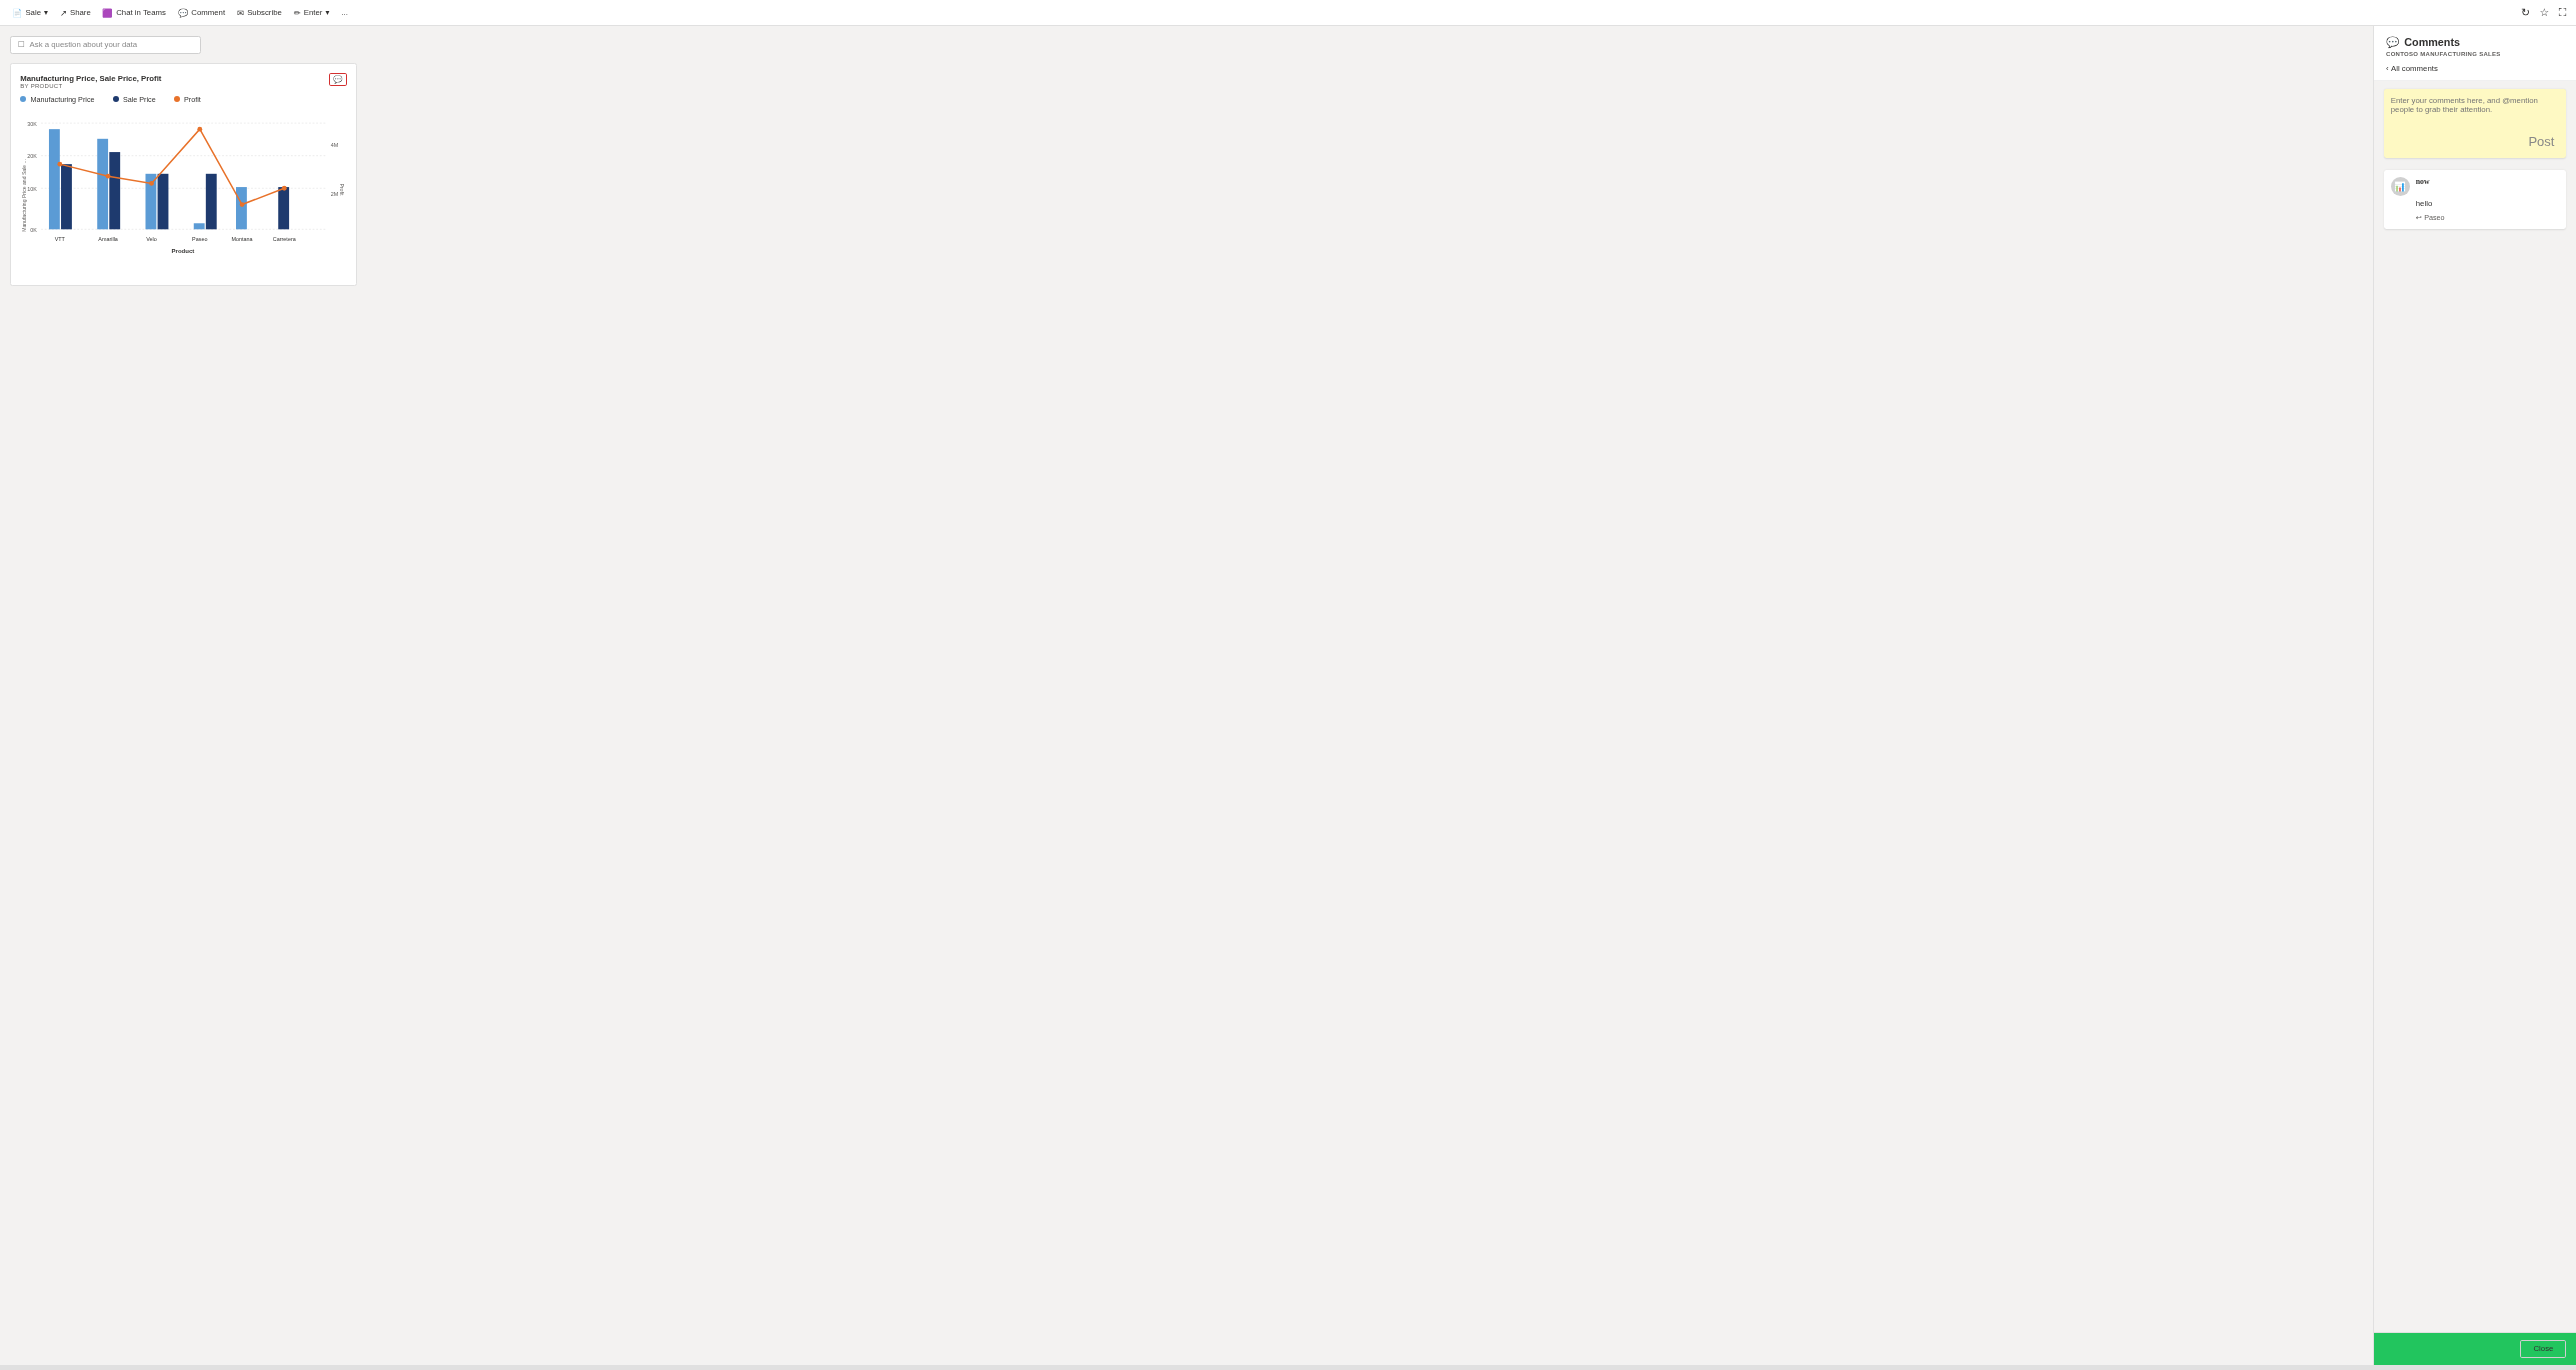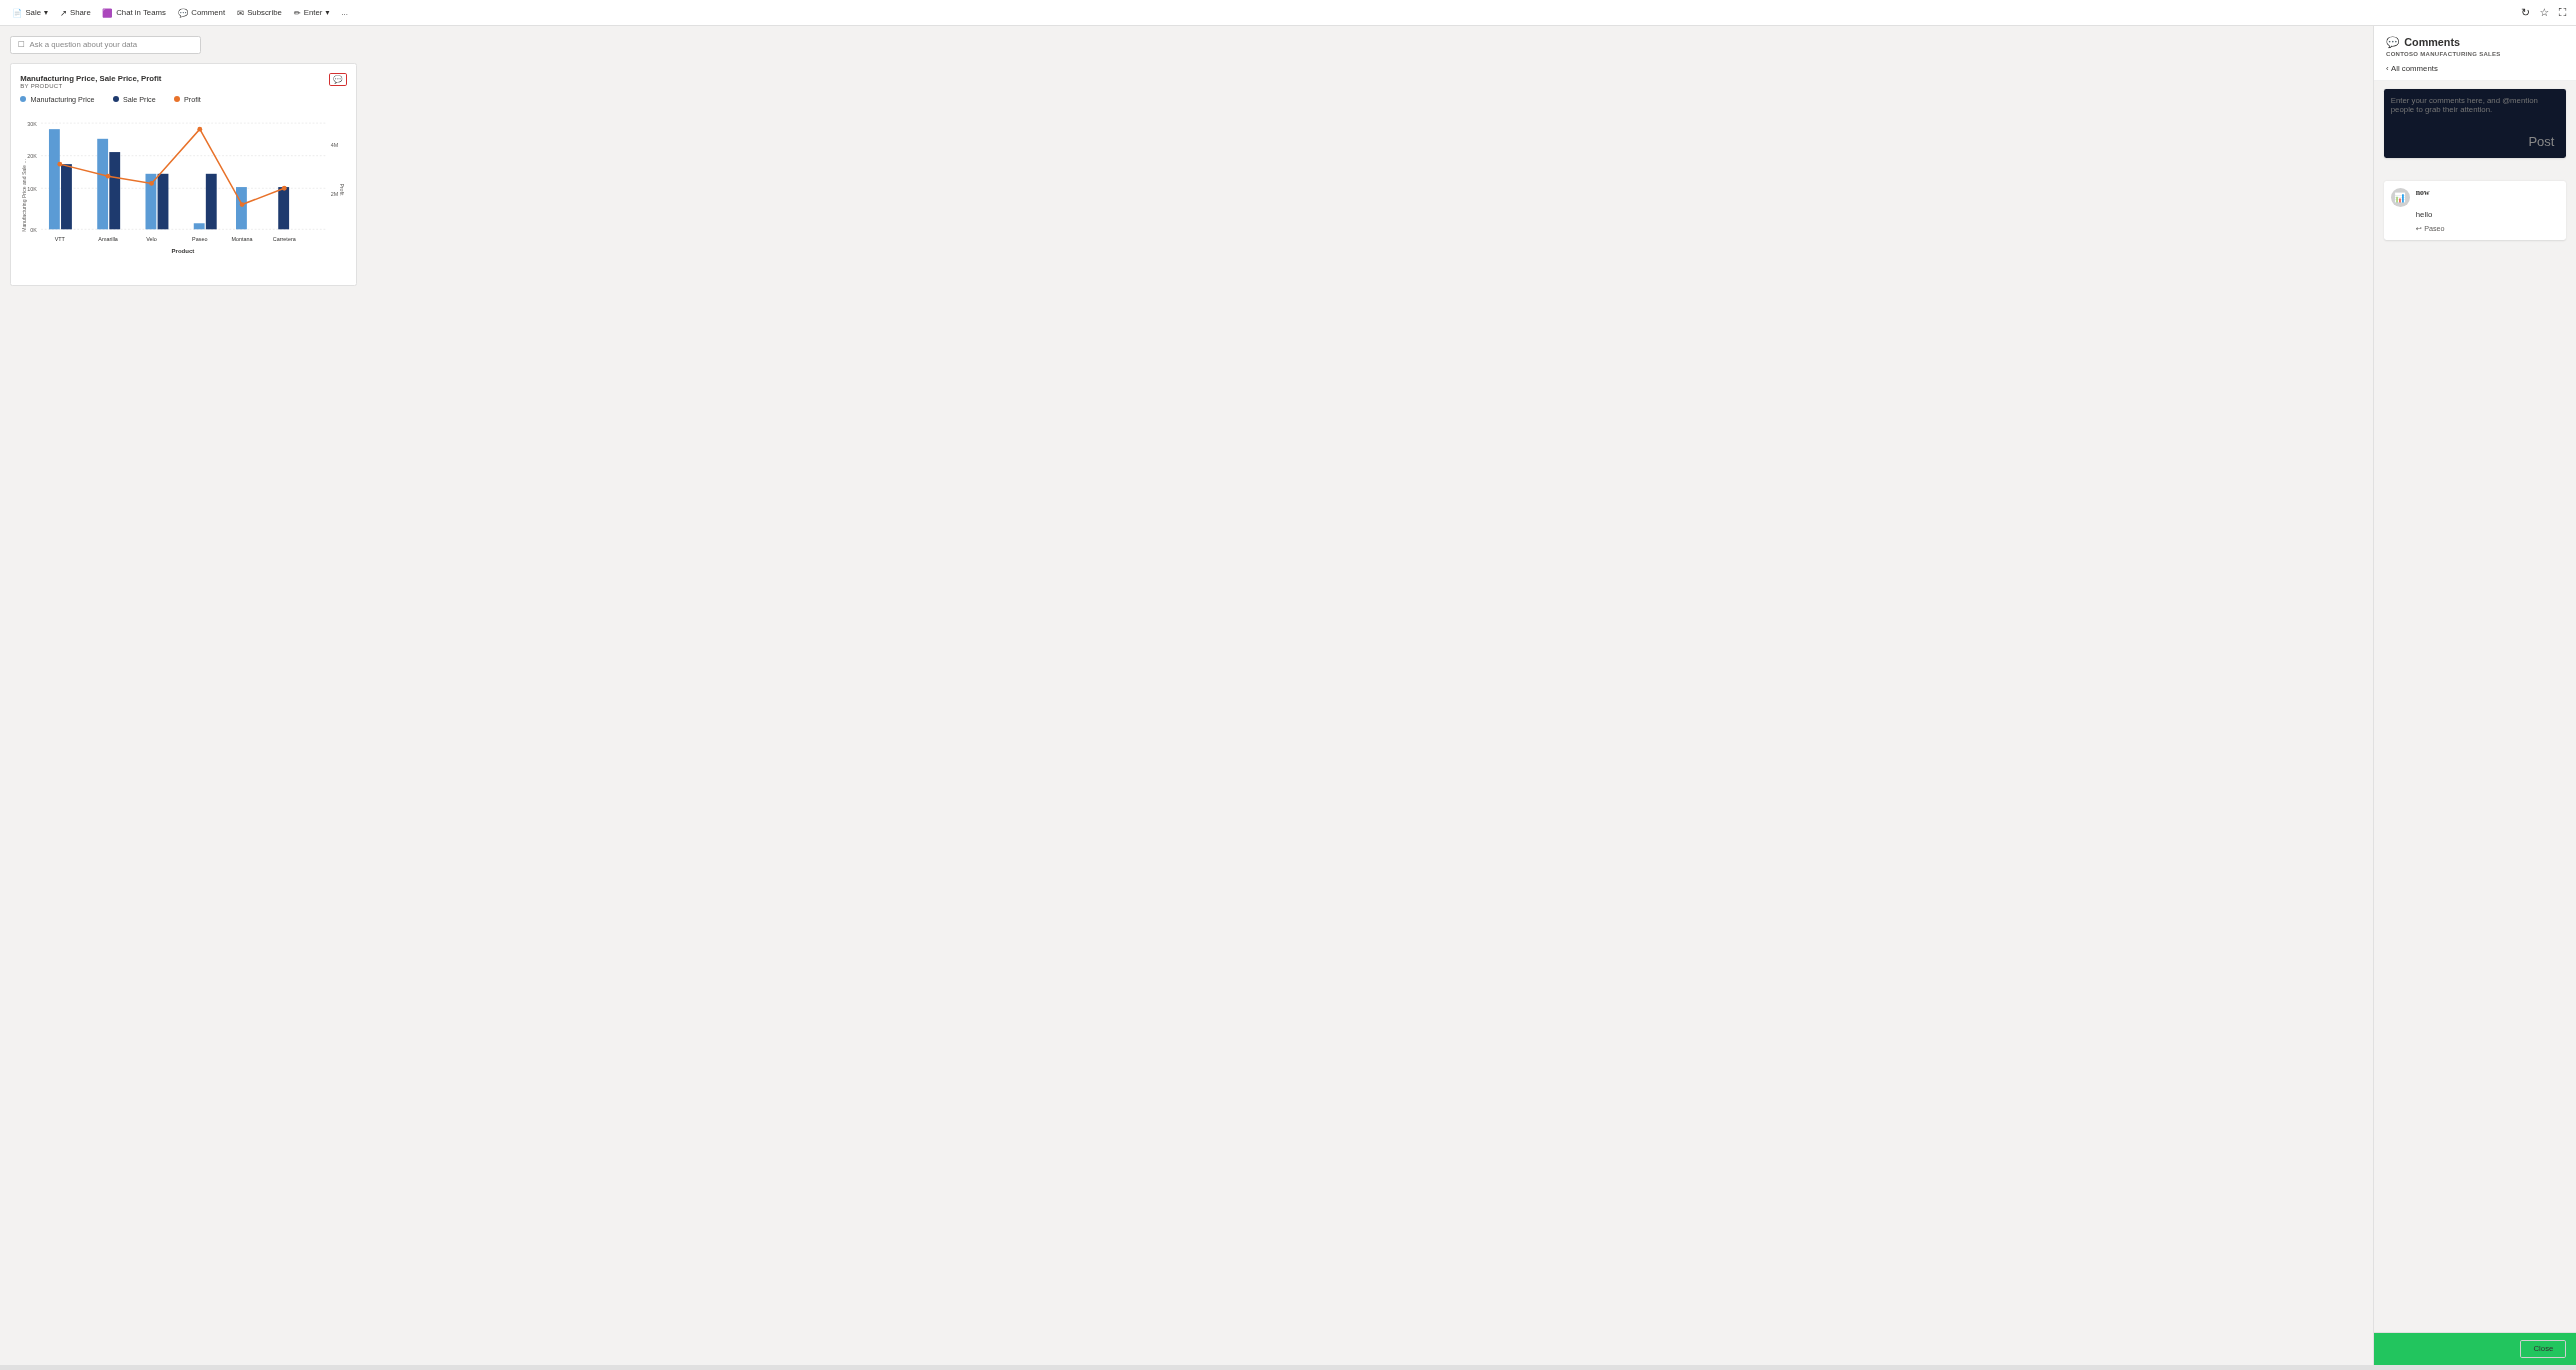--- a/index.html
+++ b/index.html
@@ -78,22 +78,22 @@
     .sidebar-subtitle { font-size: 6px; color: #605e5c; letter-spacing: 0.3px; margin-bottom: 4.8px; font-weight: 600; }
     .sidebar-back {
       display: flex; align-items: center; gap: 2.4px;
       font-size: 7.8px; color: #323130; cursor: pointer; padding: 2.4px 0;
     }
 
     .sidebar-body { flex: 1; overflow-y: auto; padding: 7.2px 9.6px; background: #f3f2f1; }
 
     
     .comment-input-box {
-      background: #0f172a; border-radius: 2.4px; padding: 7.2px;
-      margin-bottom: 23px; box-shadow: 0 0.6px 1.8px rgba(0,0,0,0.1);
+      background: #fef9c3; border-radius: 2.4px; padding: 7.2px;
+      margin-bottom: 12px; box-shadow: 0 0.6px 1.8px rgba(0,0,0,0.1);
     }
     .comment-textarea {
       width: 100%; border: none; outline: none; font-size: 7.8px;
       color: #888; resize: none; height: 30px; font-family: inherit;
       background: transparent;
     }
     .comment-input-actions { display: flex; justify-content: flex-end; margin-top: 3.6px; }
     .post-btn {
       background: none; border: none; cursor: pointer;
       font-size: 13px; color: #888; padding: 2.4px 4.8px;

